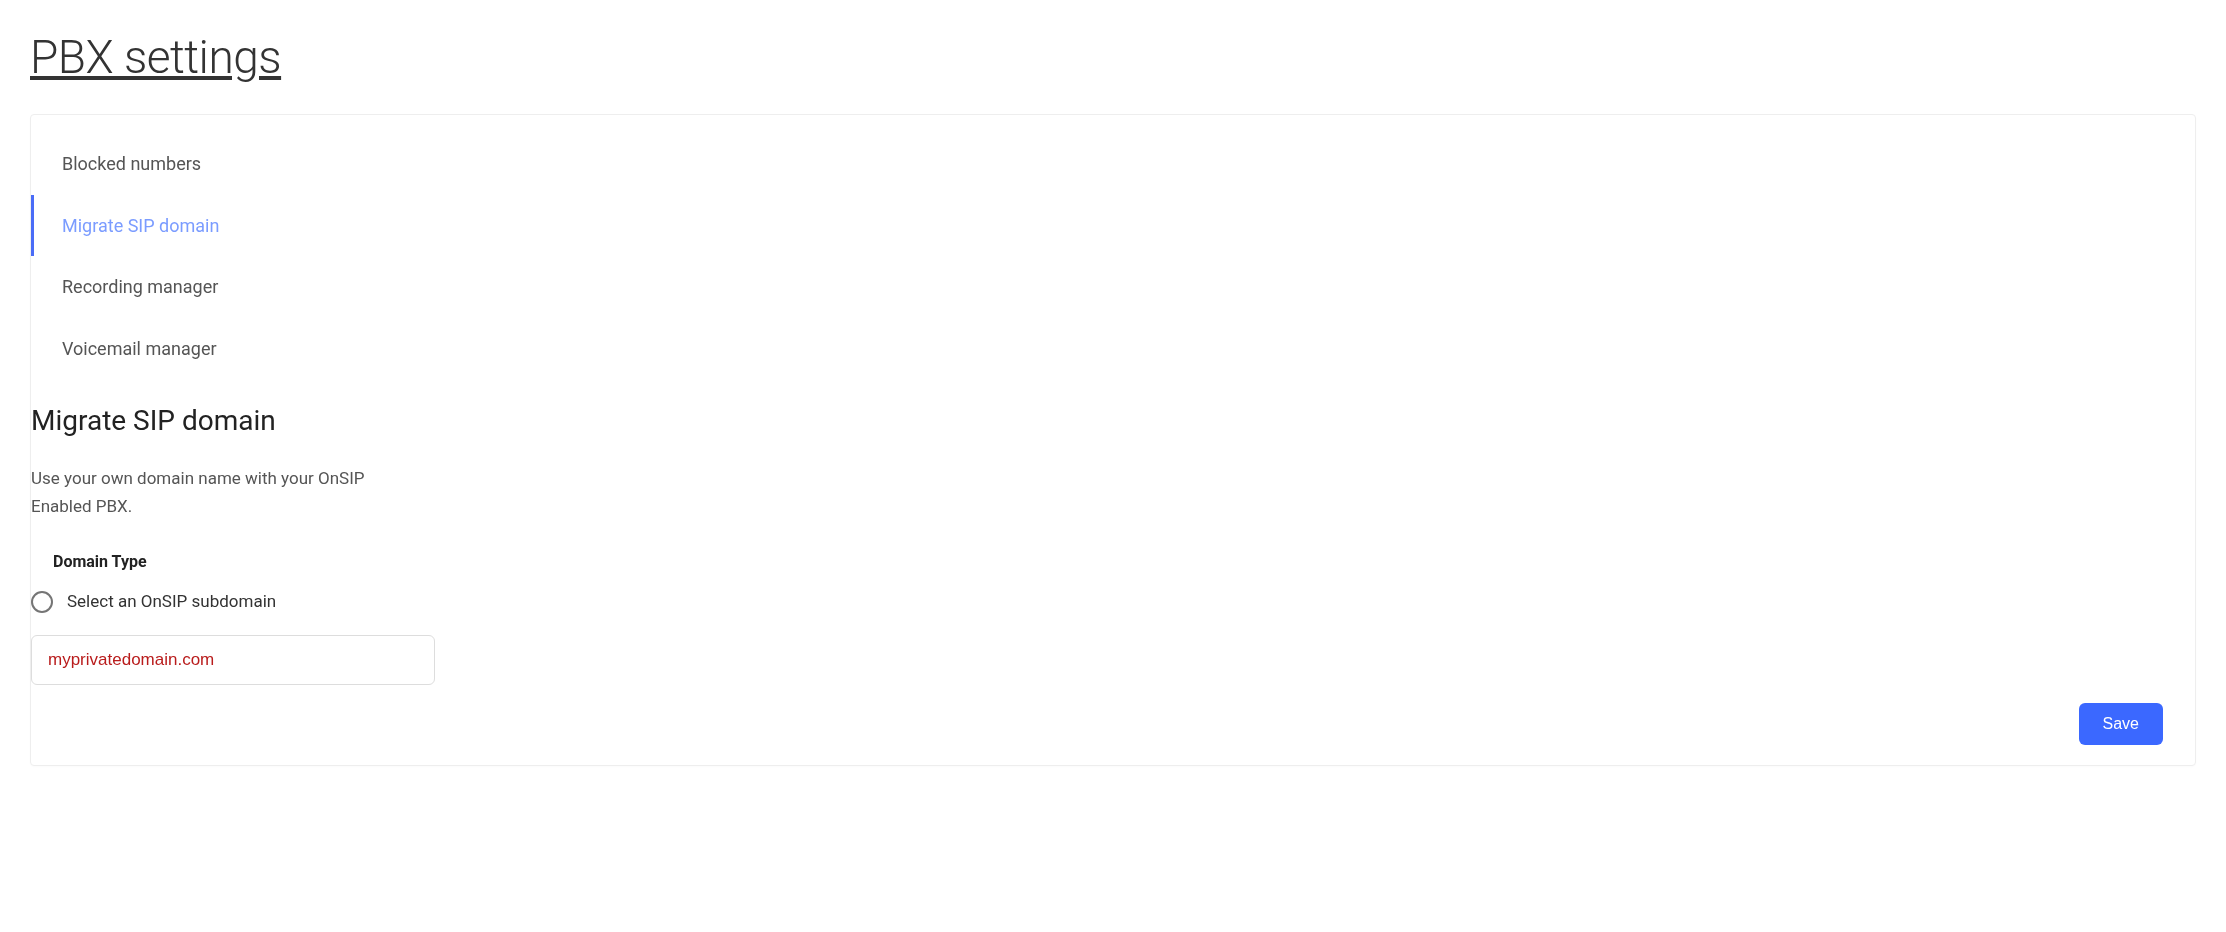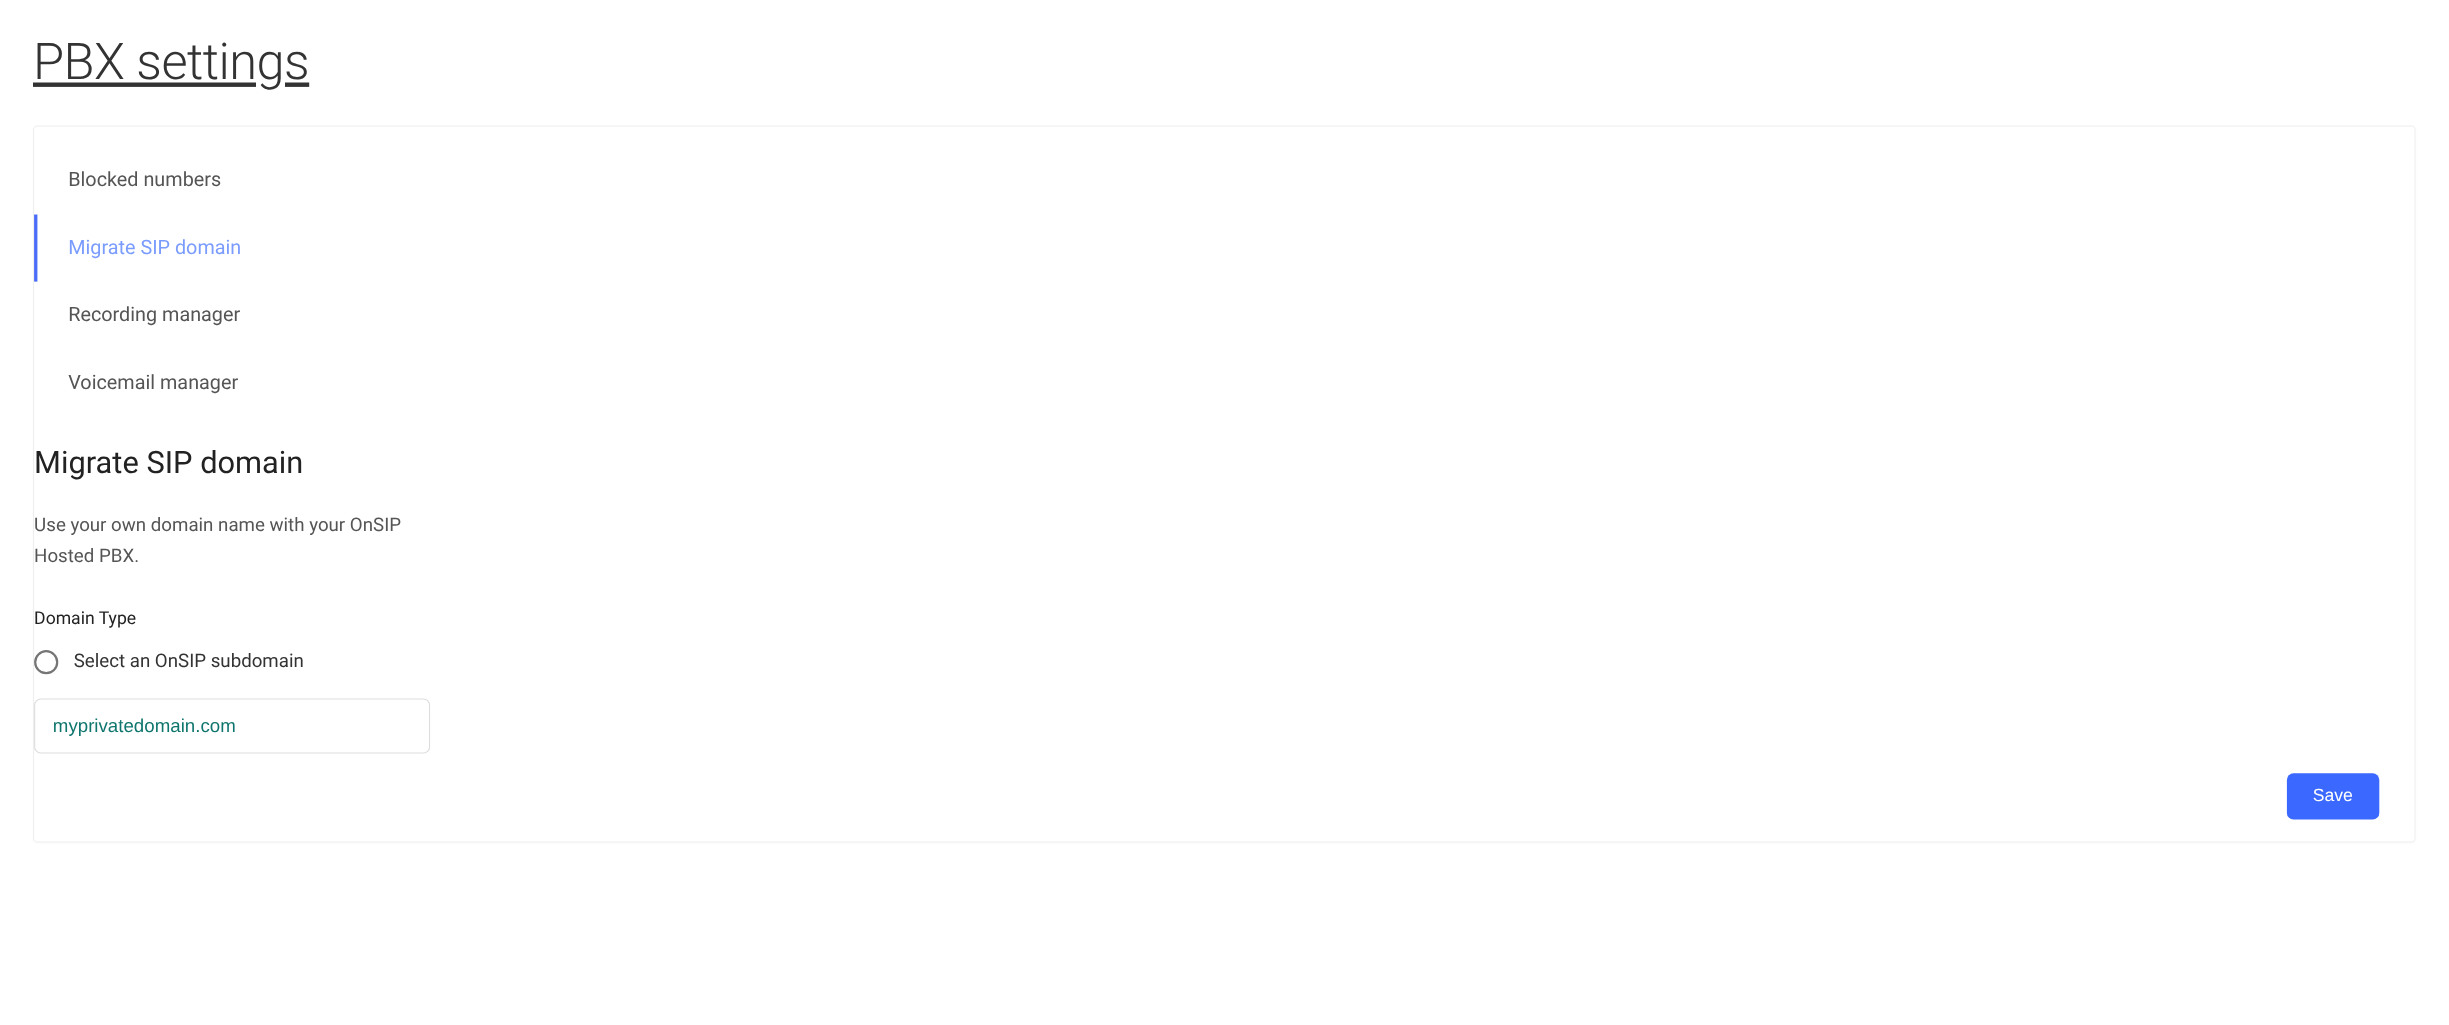--- a/index.html
+++ b/index.html
@@ -60,23 +60,24 @@
     }
     .content-description {
       font-size: 17px;
       color: #555;
       line-height: 1.6;
       max-width: 360px;
       margin-bottom: 32px;
     }
     .section-label {
       font-size: 16px;
-      font-weight: 400;
+      font-weight: 700;
       color: #222;
       margin-bottom: 20px;
+      margin-left: 22px;
     }
     .radio-option {
       display: flex;
       gap: 14px;
       margin-bottom: 28px;
       cursor: pointer;
     }
     .radio-circle {
       width: 22px;
       height: 22px;
@@ -95,24 +96,24 @@
       width: 12px;
       height: 12px;
       background: #3b5bff;
       border-radius: 50%;
     }
     .radio-label {
       font-size: 17px;
       color: #333;
     }
     .text-input {
-      width: 360px;
+      width: 404px;
       padding: 14px 16px;
       font-size: 17px;
-      color: #0f766e;
+      color: #b91c1c;
       border: 1px solid #ddd;
       border-radius: 6px;
       outline: none;
       margin-top: -6px;
     }
     .save-btn {
       position: absolute;
       right: 32px;
       bottom: 20px;
       background: #3b68ff;
@@ -133,21 +134,21 @@
 
   <nav class="sidebar">
     <div class="sidebar-item">Blocked numbers</div>
     <div class="sidebar-item active">Migrate SIP domain</div>
     <div class="sidebar-item">Recording manager</div>
     <div class="sidebar-item">Voicemail manager</div>
   </nav>
 
   <main class="content">
     <h2 class="content-title">Migrate SIP domain</h2>
-    <p class="content-description">Use your own domain name with your OnSIP Hosted PBX.</p>
+    <p class="content-description">Use your own domain name with your OnSIP Enabled PBX.</p>
 
     <div class="section-label">Domain Type</div>
 
     <label class="radio-option">
       <span class="radio-circle"></span>
       <span class="radio-label">Select an OnSIP subdomain</span>
     </label>
 
 
     <input type="text" class="text-input" value="myprivatedomain.com" style="">

